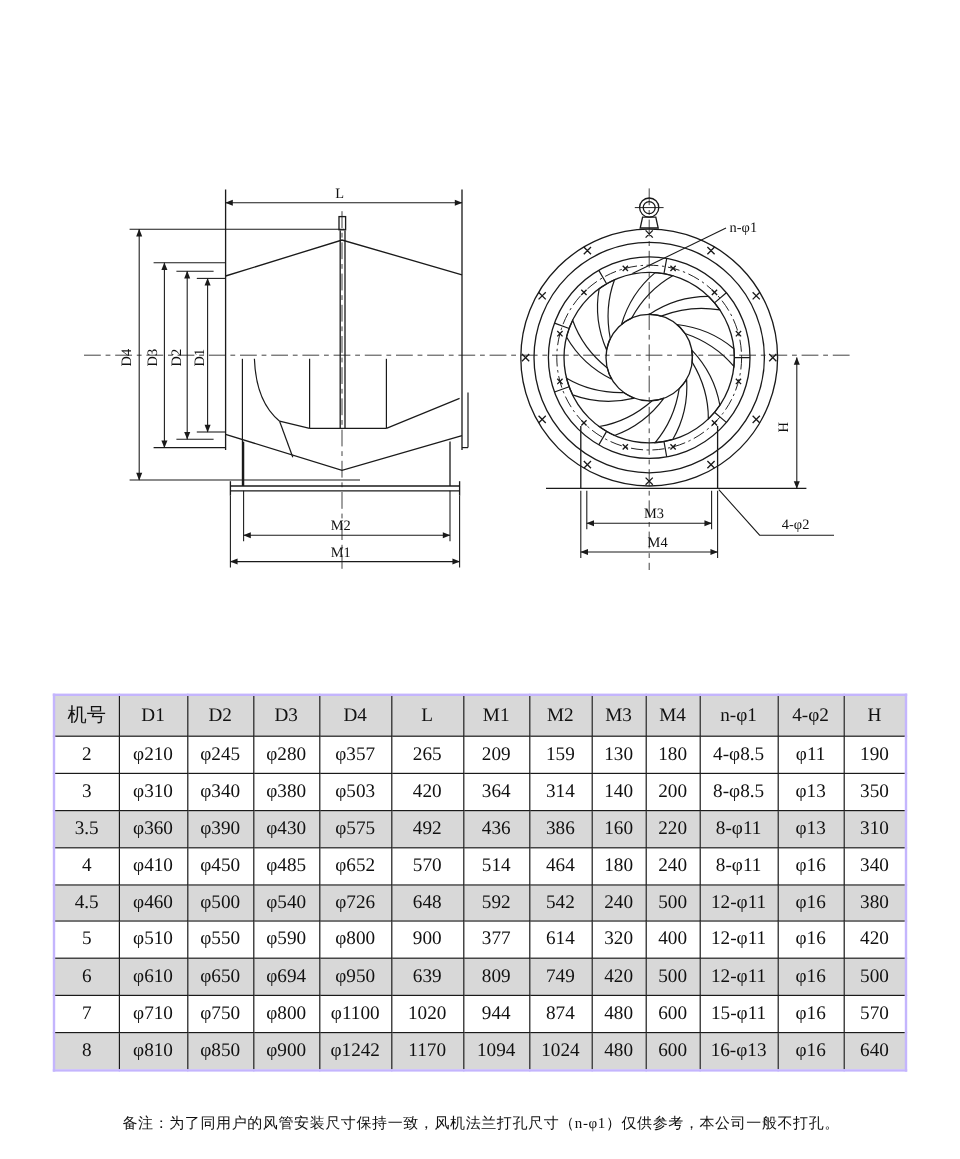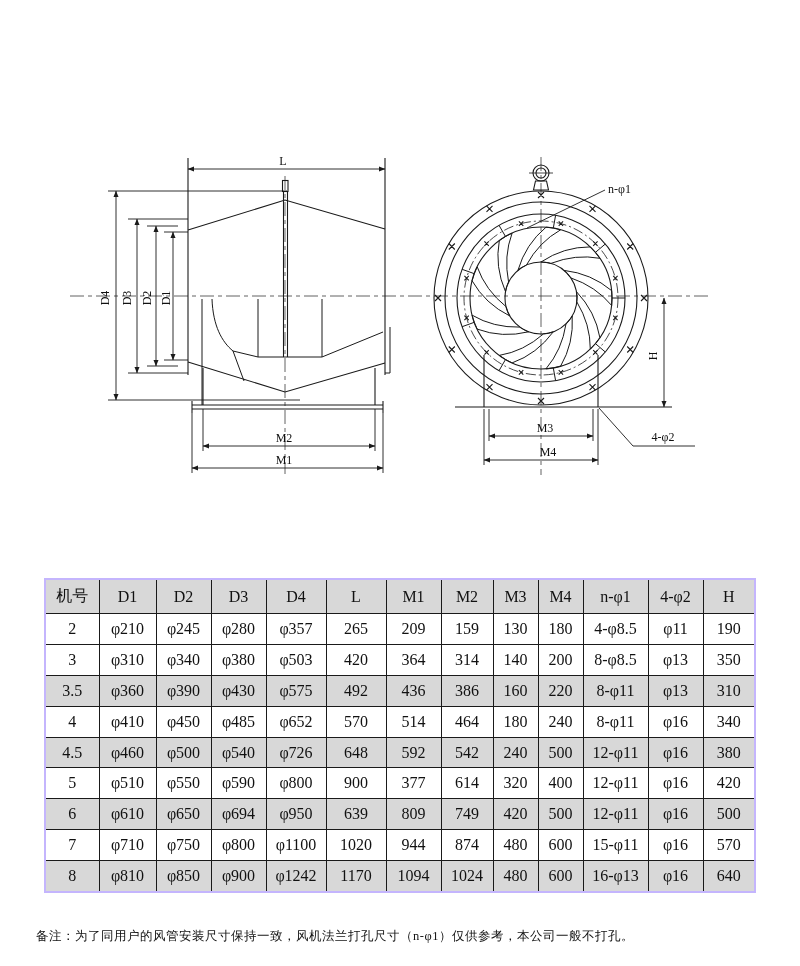--- a/index.html
+++ b/index.html
@@ -10,21 +10,21 @@
   .drawing{position:absolute;left:60px;top:148px;width:660px;height:337px;}
   .drawing svg{display:block;width:660px;height:337px;}
   .dim-table{position:absolute;left:44px;top:578px;width:710px;border-collapse:collapse;
              table-layout:fixed;border:2px solid #c4b5fd;font-size:16px;}
   .dim-table th,.dim-table td{border:1px solid #1a1a1a;text-align:center;vertical-align:middle;
              padding:0;font-weight:normal;overflow:hidden;white-space:nowrap;}
   .dim-table th{height:33px;background:#d8d8d8;}
   .dim-table td{height:29.9px;background:#ffffff;}
   .dim-table tr.shade td{background:#d8d8d8;}
   .note{position:absolute;left:36px;top:928px;width:730px;font-size:12.5px;
-        letter-spacing:0.5px;white-space:nowrap;}
+        letter-spacing:0.5px;white-space:nowrap;text-align:center;}
   .dwg-text{font-family:"Liberation Serif","DejaVu Serif",serif;font-size:12px;fill:#111;}
 </style>
 </head>
 <body>
 
 <div class="page">
 
 
   <div class="drawing">
     <svg viewBox="60 148 660 337" xmlns="http://www.w3.org/2000/svg">

